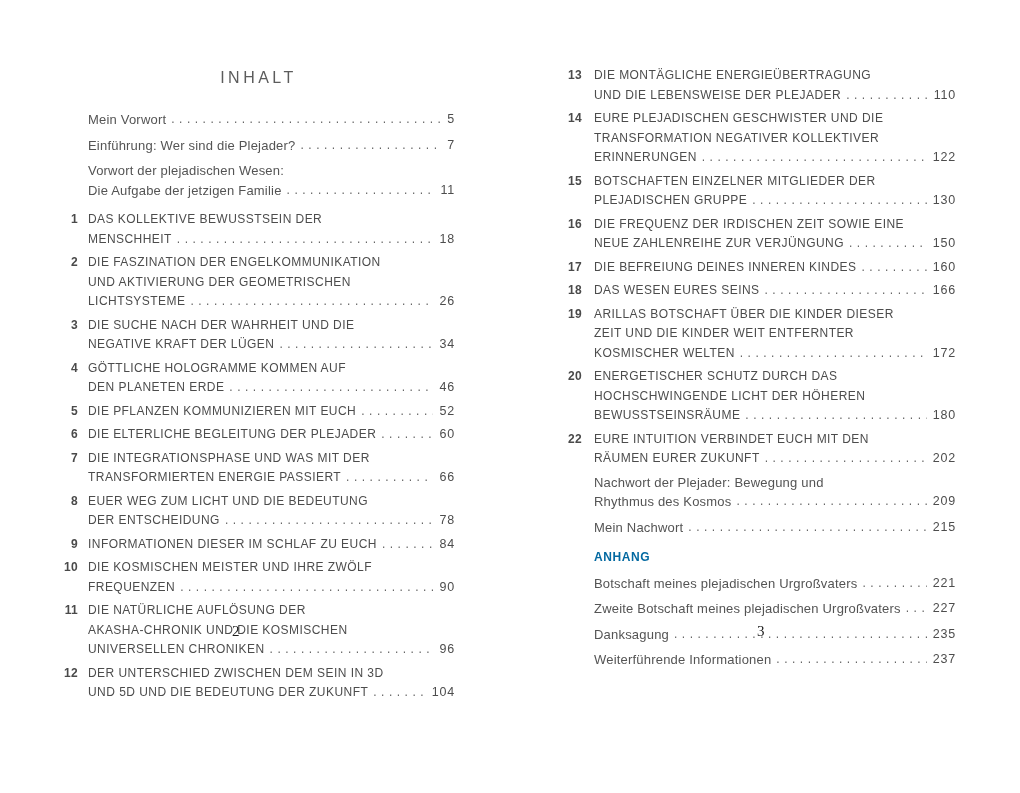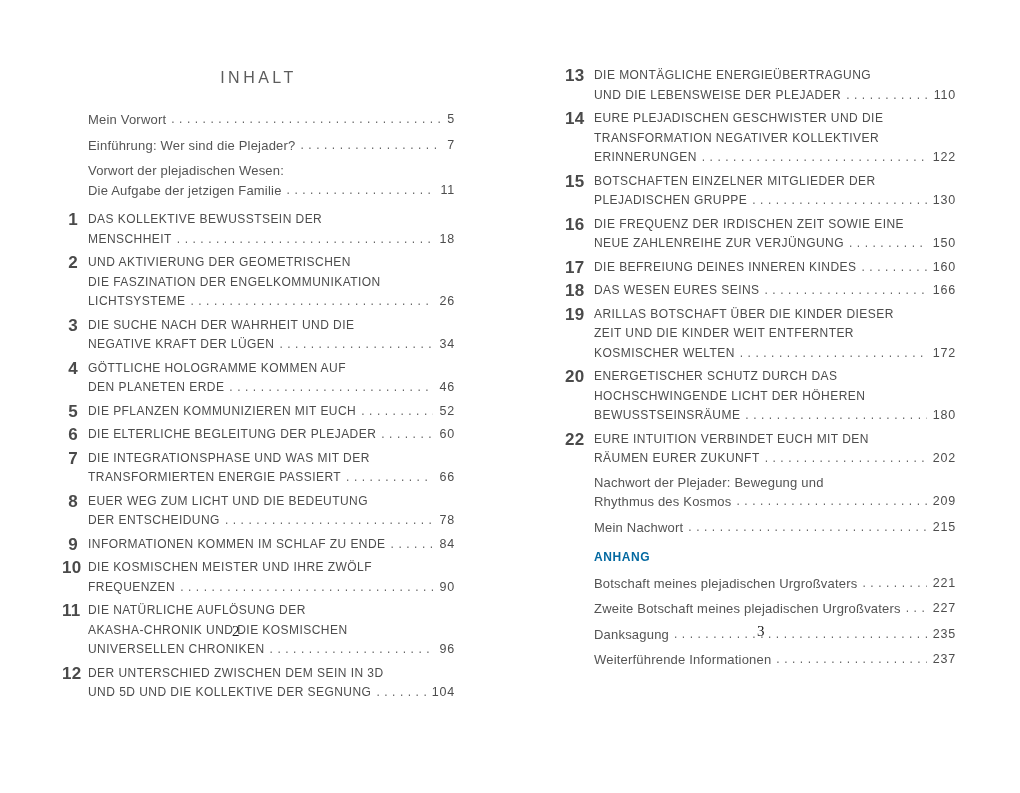--- a/index.html
+++ b/index.html
@@ -21,21 +21,21 @@
     font-weight:400;line-height:20px;margin-bottom:22px;
   }
 
   .entry{display:flex;margin-bottom:4px;color:#4d4d4d;}
   .entry.front{margin-bottom:6px;}
   .entry.section-start{margin-top:10px;}
   .entry.heading{margin-top:11px;margin-bottom:6px;}
 
   .num{
     width:16px;flex:0 0 16px;text-align:right;margin-right:10px;
-    font-weight:700;font-size:17px;letter-spacing:.3px;color:#4a4a4a;
+    font-weight:700;font-size:12px;letter-spacing:.3px;color:#4a4a4a;
     line-height:19.5px;
   }
   .page-right .num{width:17px;flex-basis:17px;margin-right:12px;}
 
   .body{flex:1;min-width:0;}
   .line{display:flex;align-items:flex-start;line-height:19.5px;}
   .txt{white-space:nowrap;}
 
   .entry.chapter .txt,.entry.heading .txt{
     font-size:12px;letter-spacing:.45px;color:#4c4c4c;font-weight:400;
@@ -115,26 +115,26 @@
                 <span class="txt">MENSCHHEIT</span>
                 <span class="leader"></span>
                 <span class="pg">18</span>
               </div>
             </div>
           </div>
           <div class="entry chapter">
             <span class="num">2</span>
             <div class="body">
               <div class="line">
+                <span class="txt">DIE FASZINATION DER ENGELKOMMUNIKATION</span>
+              </div>
+              <div class="line">
                 <span class="txt">UND AKTIVIERUNG DER GEOMETRISCHEN</span>
               </div>
               <div class="line">
-                <span class="txt">DIE FASZINATION DER ENGELKOMMUNIKATION</span>
-              </div>
-              <div class="line">
                 <span class="txt">LICHTSYSTEME</span>
                 <span class="leader"></span>
                 <span class="pg">26</span>
               </div>
             </div>
           </div>
           <div class="entry chapter">
             <span class="num">3</span>
             <div class="body">
               <div class="line">
@@ -203,21 +203,21 @@
                 <span class="txt">DER ENTSCHEIDUNG</span>
                 <span class="leader"></span>
                 <span class="pg">78</span>
               </div>
             </div>
           </div>
           <div class="entry chapter">
             <span class="num">9</span>
             <div class="body">
               <div class="line">
-                <span class="txt">INFORMATIONEN KOMMEN IM SCHLAF ZU ENDE</span>
+                <span class="txt">INFORMATIONEN DIESER IM SCHLAF ZU EUCH</span>
                 <span class="leader"></span>
                 <span class="pg">84</span>
               </div>
             </div>
           </div>
           <div class="entry chapter">
             <span class="num">10</span>
             <div class="body">
               <div class="line">
                 <span class="txt">DIE KOSMISCHEN MEISTER UND IHRE ZWÖLF</span>
@@ -245,21 +245,21 @@
               </div>
             </div>
           </div>
           <div class="entry chapter">
             <span class="num">12</span>
             <div class="body">
               <div class="line">
                 <span class="txt">DER UNTERSCHIED ZWISCHEN DEM SEIN IN 3D</span>
               </div>
               <div class="line">
-                <span class="txt">UND 5D UND DIE KOLLEKTIVE DER SEGNUNG</span>
+                <span class="txt">UND 5D UND DIE BEDEUTUNG DER ZUKUNFT</span>
                 <span class="leader"></span>
                 <span class="pg">104</span>
               </div>
             </div>
           </div>
         </div>
     </div>
     <div class="folio">2</div>
   </div>
 

